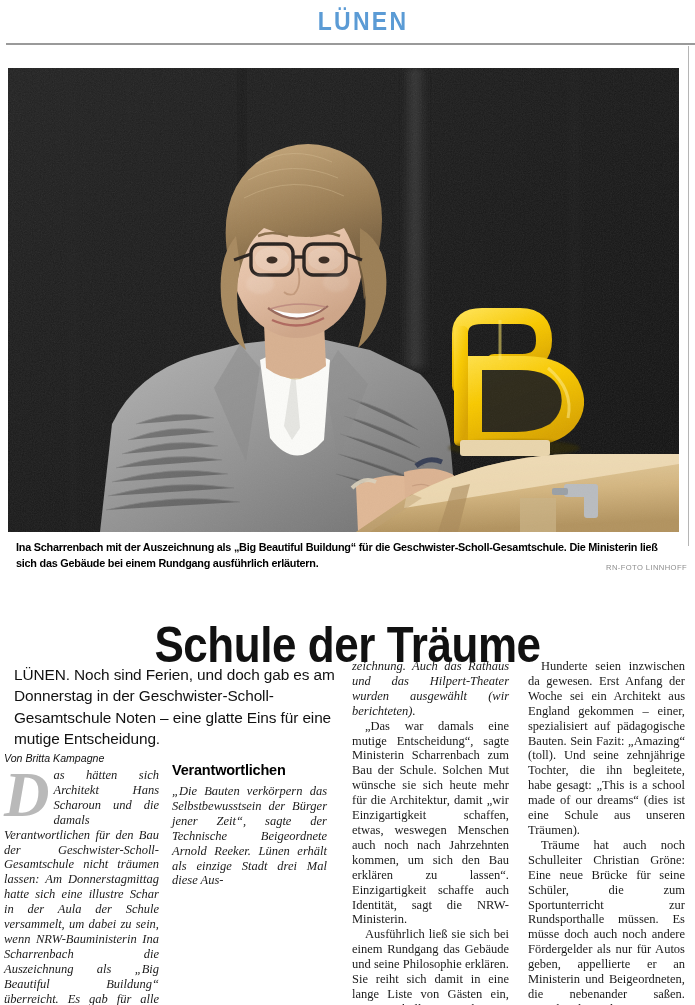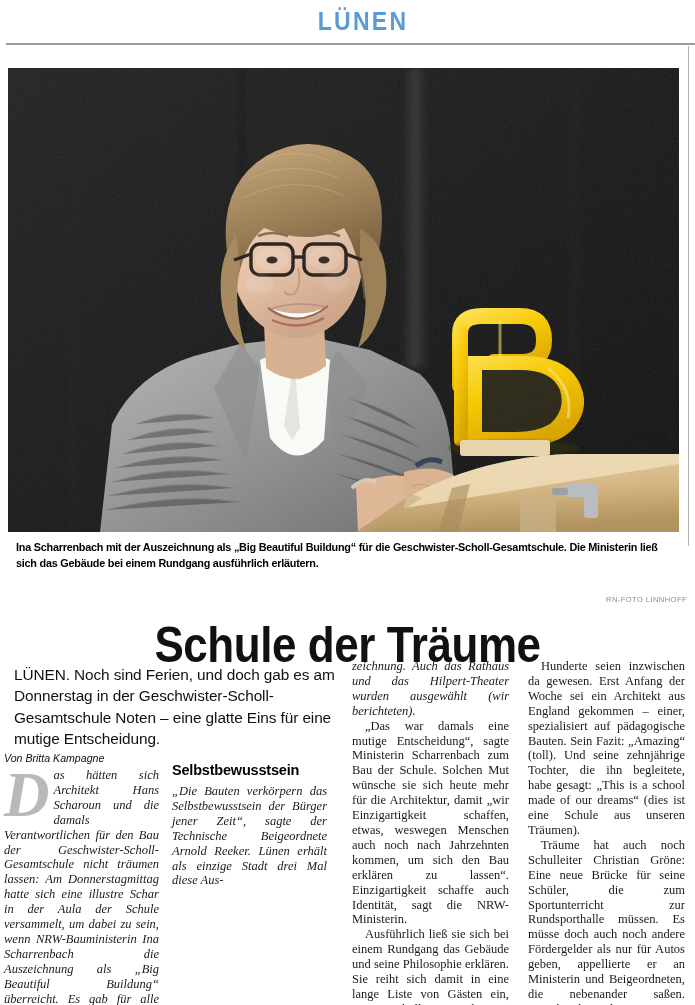--- a/index.html
+++ b/index.html
@@ -77,21 +77,20 @@
     color: #000;
   }
   .photo-credit {
     position: absolute;
     right: 8px;
     top: 23px;
     font-family: "Liberation Sans", sans-serif;
     font-size: 7.6px;
     letter-spacing: 0.4px;
     color: #8d8d8d;
-    margin-top: 32px;
   }
 
   
   .headline {
     position: absolute;
     left: 0; right: 0;
     top: 584px;
     text-align: center;
     font-family: "Liberation Sans", sans-serif;
     font-weight: bold;
@@ -355,21 +354,21 @@
 
 <div class="lead">LÜNEN. Noch sind Ferien, und doch gab es am Donnerstag in der Geschwister-Scholl-Gesamtschule Noten – eine glatte Eins für eine mutige Entscheidung.</div>
 
 <div class="byline">Von Britta Kampagne</div>
 
 <div class="col" id="col1">
   <p class="noindent"><span class="dropcap">D</span><span>as hätten sich Architekt Hans Scharoun und die damals Verantwortlichen für den Bau der Geschwister-Scholl-Gesamtschule nicht träumen lassen: Am Donnerstagmittag hatte sich eine illustre Schar in der Aula der Schule versammelt, um dabei zu sein, wenn NRW-Bauministerin Ina Scharrenbach die Auszeichnung als „Big Beautiful Buildung“ überreicht. Es gab für alle seinerzeit Beteiligten eine glatte Eins.</span></p>
 </div>
 
 <div class="col" id="col2">
-  <div class="subhead">Selbstbewusstsein</div>
+  <div class="subhead">Verantwortlichen</div>
   <p class="noindent">„Die Bauten verkörpern das Selbstbewusstsein der Bürger jener Zeit“, sagte der Technische Beigeordnete Arnold Reeker. Lünen erhält als einzige Stadt drei Mal diese Aus-</p>
 </div>
 
 <div class="col" id="col3">
   <p class="noindent">zeichnung. Auch das Rathaus und das Hilpert-Theater wurden ausgewählt (wir berichteten).</p>
   <p>„Das war damals eine mutige Entscheidung“, sagte Ministerin Scharrenbach zum Bau der Schule. Solchen Mut wünsche sie sich heute mehr für die Architektur, damit „wir Einzigartigkeit schaffen, etwas, weswegen Menschen auch noch nach Jahrzehnten kommen, um sich den Bau erklären zu lassen“. Einzigartigkeit schaffe auch Identität, sagt die NRW-Ministerin.</p>
   <p>Ausführlich ließ sie sich bei einem Rundgang das Gebäude und seine Philosophie erklären. Sie reiht sich damit in eine lange Liste von Gästen ein, wie Schulleiter Christian Gröne feststellte.</p>
 </div>
 
 <div class="col" id="col4">

